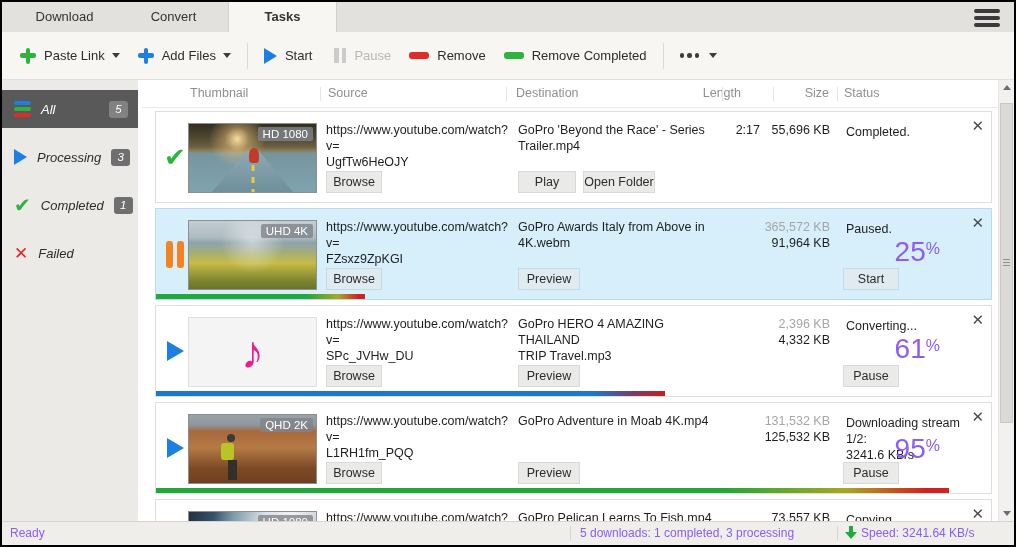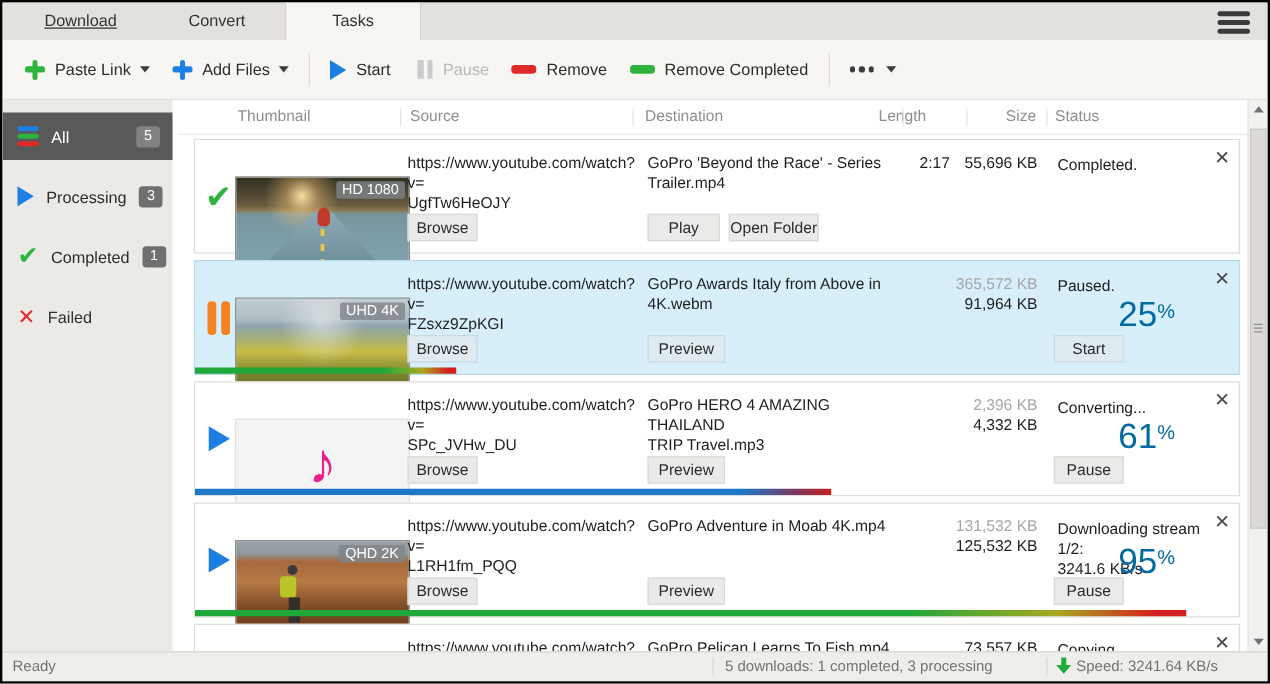--- a/index.html
+++ b/index.html
@@ -3,22 +3,22 @@
 <meta charset="utf-8">
 <style>
   * { margin:0; padding:0; box-sizing:border-box; }
   html,body { width:1016px; height:547px; }
   body { font-family:"Liberation Sans","DejaVu Sans",sans-serif; font-size:12.5px; color:#1e1e1e; background:#fff; }
   .window { position:relative; width:1016px; height:547px; border:2px solid #000; background:#fff; overflow:hidden; }
 
   
   .tabbar { position:absolute; top:0; left:0; right:0; height:30px; background:#e3e1de; display:flex; }
   .tab { width:109px; height:30px; line-height:30px; text-align:center; font-size:13px; color:#333; cursor:default; }
-  .tab.active { background:#f8f6f3; border-left:1px solid #d2d0cd; border-right:1px solid #d2d0cd; }
-  .tab:first-child { margin-left:8px;text-decoration:underline; }
+  .tab.active { background:#f8f6f3; border-left:1px solid #d2d0cd; border-right:1px solid #d2d0cd;font-weight:bold; }
+  .tab:first-child { margin-left:8px; }
   .hamburger { position:absolute; right:14px; top:7px; width:26px; }
   .hamburger div { height:4px; background:#3a3a3a; border-radius:2px; margin-bottom:3px; }
 
   
   .toolbar { position:absolute; top:30px; left:0; right:0; height:48px; background:#f8f6f3; border-bottom:1px solid #e3e1de; display:flex; align-items:center; padding-left:18px; }
   .tb-item { display:flex; align-items:center; gap:8px; font-size:13px; color:#2c2c2c; }
   .tb-item.disabled { color:#b8b8b8; }
   .tb-sep { width:1px; height:26px; background:#ddd9d5; margin:0 16px; }
   .sp { display:inline-block; }
   .icon-plus { position:relative; width:16px; height:16px; }
@@ -29,21 +29,21 @@
   .icon-tri { width:0; height:0; border-top:8px solid transparent; border-bottom:8px solid transparent; border-left:13px solid #1d7fe3; }
   .icon-pausebars { display:flex; gap:3px; }
   .icon-pausebars div { width:4.5px; height:15px; background:#cbcbcb; }
   .icon-dash { width:20px; height:6.5px; border-radius:3px; background:currentColor; }
   .caret { width:0; height:0; border-left:4.5px solid transparent; border-right:4.5px solid transparent; border-top:5px solid #3c3c3c; margin-left:7px; }
   .dots { display:flex; gap:3px; align-items:center; }
   .dots i { width:4.5px; height:4.5px; border-radius:50%; background:#3c3c3c; }
   .mr-lg { margin-right:22px; } .mr-md { margin-right:18px; }
 
   
-  .sidebar { position:absolute; left:0; top:78px; width:136px; bottom:24px; background:#eceae7; }
+  .sidebar { position:absolute; left:0; top:78px; width:136px; bottom:24px; background:#eceae7;font-style:italic; }
   .side-item { height:38px; margin-top:10px; display:flex; align-items:center; padding:0 10px 0 12px; gap:10px; font-size:13px; color:#2c2c2c; }
   .side-item.active { background:#595959; color:#fff; }
   .badge { margin-left:auto; min-width:19px; height:17px; line-height:17px; text-align:center; background:#6f6f6f; color:#fff; border-radius:3px; font-size:11.5px; padding:0 3px; }
   .side-item.active .badge { background:#828282; }
   .ic-all { display:flex; flex-direction:column; gap:2.5px; width:17px; }
   .ic-all div { height:3.6px; border-radius:2px; }
   .ic-play-s { width:0; height:0; border-top:8px solid transparent; border-bottom:8px solid transparent; border-left:13px solid #1d7fe3; }
   .ic-check-s { color:#2eb33c; font-size:20px; font-weight:bold; line-height:1; }
   .ic-x-s { color:#e02b2b; font-size:17px; font-weight:bold; line-height:1; }
 
@@ -53,31 +53,31 @@
   .lheader span { position:absolute; top:6px; }
   .hsep { position:absolute; top:7px; width:1px; height:14px; background:#e7e5e2; }
   .cards { position:absolute; left:13px; width:837px; top:31px; bottom:0; overflow:hidden; }
   .card { position:relative; height:92px; margin-bottom:5px; background:#fff; border:1px solid #e0deda; }
   .card.selected { background:#d7eefb; border-color:#b9dcec; }
   .c-state { position:absolute; left:6px; top:0; bottom:0; width:26px; display:flex; align-items:center; justify-content:center; }
   .st-check { color:#2eb33c; font-size:26px; font-weight:bold; }
   .st-play { width:0; height:0; border-top:10px solid transparent; border-bottom:10px solid transparent; border-left:17px solid #1d7fe3; }
   .st-pause { display:flex; gap:4px; }
   .st-pause div { width:7px; height:27px; background:#f58220; border-radius:3px; }
-  .c-thumb { position:absolute; left:32px; top:29px; width:140px; height:70px; border:1px solid #8f8f8f; overflow:hidden; }
+  .c-thumb { position:absolute; left:32px; top:11px; width:129px; height:70px; border:1px solid #8f8f8f; overflow:hidden; }
   .q-badge { position:absolute; top:3px; right:3px; background:rgba(128,133,138,.8); color:#fff; font-size:11.5px; padding:1px 5px; border-radius:2px; }
   .c-src  { position:absolute; left:170px; top:10px; width:188px; line-height:16px; white-space:pre-line; }
   .c-dest { position:absolute; left:362px; top:10px; width:205px; line-height:16px; white-space:pre-line; }
   .btn { position:absolute; bottom:9px; height:22px; background:#eaeae8; border:1px solid #dbd9d6; font-size:12.5px; color:#2c2c2c; text-align:center; line-height:20px; cursor:default; }
   .card.selected .btn { background:#dfebf1; border-color:#c6dae4; }
   .c-len  { position:absolute; left:534px; top:10px; width:70px; text-align:right; line-height:16px; }
   .c-size { position:absolute; left:604px; top:10px; width:70px; text-align:right; line-height:16px; }
   .gray { color:#a6a6a6; }
   .c-status { position:absolute; left:690px; top:12px; width:132px; line-height:16px; white-space:pre-line; }
-  .c-pct { position:absolute; left:634px; top:27px; width:150px; text-align:right; font-size:28px; color:#0369a1; }
+  .c-pct { position:absolute; left:634px; top:27px; width:150px; text-align:right; font-size:28px; color:#8b5cf6; }
   .c-pct .pctsign { font-size:16px; vertical-align:7px; }
   .c-close { position:absolute; right:7px; top:5px; font-size:15px; color:#4a4a4a; cursor:default; }
   .c-progress { position:absolute; left:0; bottom:0; height:5px; }
   .c-progress.pgreen { background:linear-gradient(90deg,#21a83a 0%,#21a83a 72%,#a8a81e 87%,#d41f1f 97%,#d41f1f 100%); }
   .c-progress.pblue  { background:linear-gradient(90deg,#1b79c8 0%,#1b79c8 86%,#7a3a64 94%,#c41f1f 100%); }
 
   
   .th-cyclist { background:
       radial-gradient(circle at 38% 22%, rgba(255,228,165,.95) 0%, rgba(255,205,125,.4) 13%, transparent 30%),
       linear-gradient(180deg,#33301f 0%,#4b4430 18%,#6a5e41 33%,#8a7b55 39%,#77959f 43%,#7fa3ae 100%); }
@@ -100,21 +100,21 @@
   .scrollbar { position:absolute; right:0; top:78px; width:16px; bottom:24px; background:#f3f1ef; border-left:1px solid #e6e4e1; }
   .sb-btn { position:absolute; left:0; width:15px; height:15px; display:flex; align-items:center; justify-content:center; }
   .sb-up { top:0; } .sb-down { bottom:0; }
   .tri-up { width:0; height:0; border-left:4px solid transparent; border-right:4px solid transparent; border-bottom:5px solid #6f6f6f; }
   .tri-down { width:0; height:0; border-left:4px solid transparent; border-right:4px solid transparent; border-top:5px solid #6f6f6f; }
   .sb-thumb { position:absolute; left:1px; width:13px; top:23px; height:320px; background:#dcdad7; border:1px solid #cac8c5; }
   .grip { position:absolute; left:2px; right:2px; top:50%; margin-top:-4px; }
   .grip div { height:1px; background:#8f8f8f; margin-bottom:2px; }
 
   
-  .statusbar { position:absolute; left:0; right:0; bottom:0; height:24px; background:#f0eeeb; border-top:1px solid #d6d4d1; font-size:12px; color:#737373;padding-left:14px; }
+  .statusbar { position:absolute; left:0; right:0; bottom:0; height:24px; background:#f0eeeb; border-top:1px solid #d6d4d1; font-size:12px; color:#8b5cf6;padding-left:14px; }
   .statusbar span { position:absolute; top:4px; }
   .sb-sep { position:absolute; top:4px; width:1px; height:15px; background:#d8d6d3; }
   .dl-arrow { position:absolute; left:843px; top:5px; width:12px; height:13px; }
   .dl-arrow .stem { position:absolute; left:4px; top:0; width:4px; height:7px; background:#1faa3c; }
   .dl-arrow .head { position:absolute; left:0; top:6px; width:0; height:0; border-left:6px solid transparent; border-right:6px solid transparent; border-top:7px solid #1faa3c; }
 </style>
 </head>
 <body>
 
 <div class="window">

